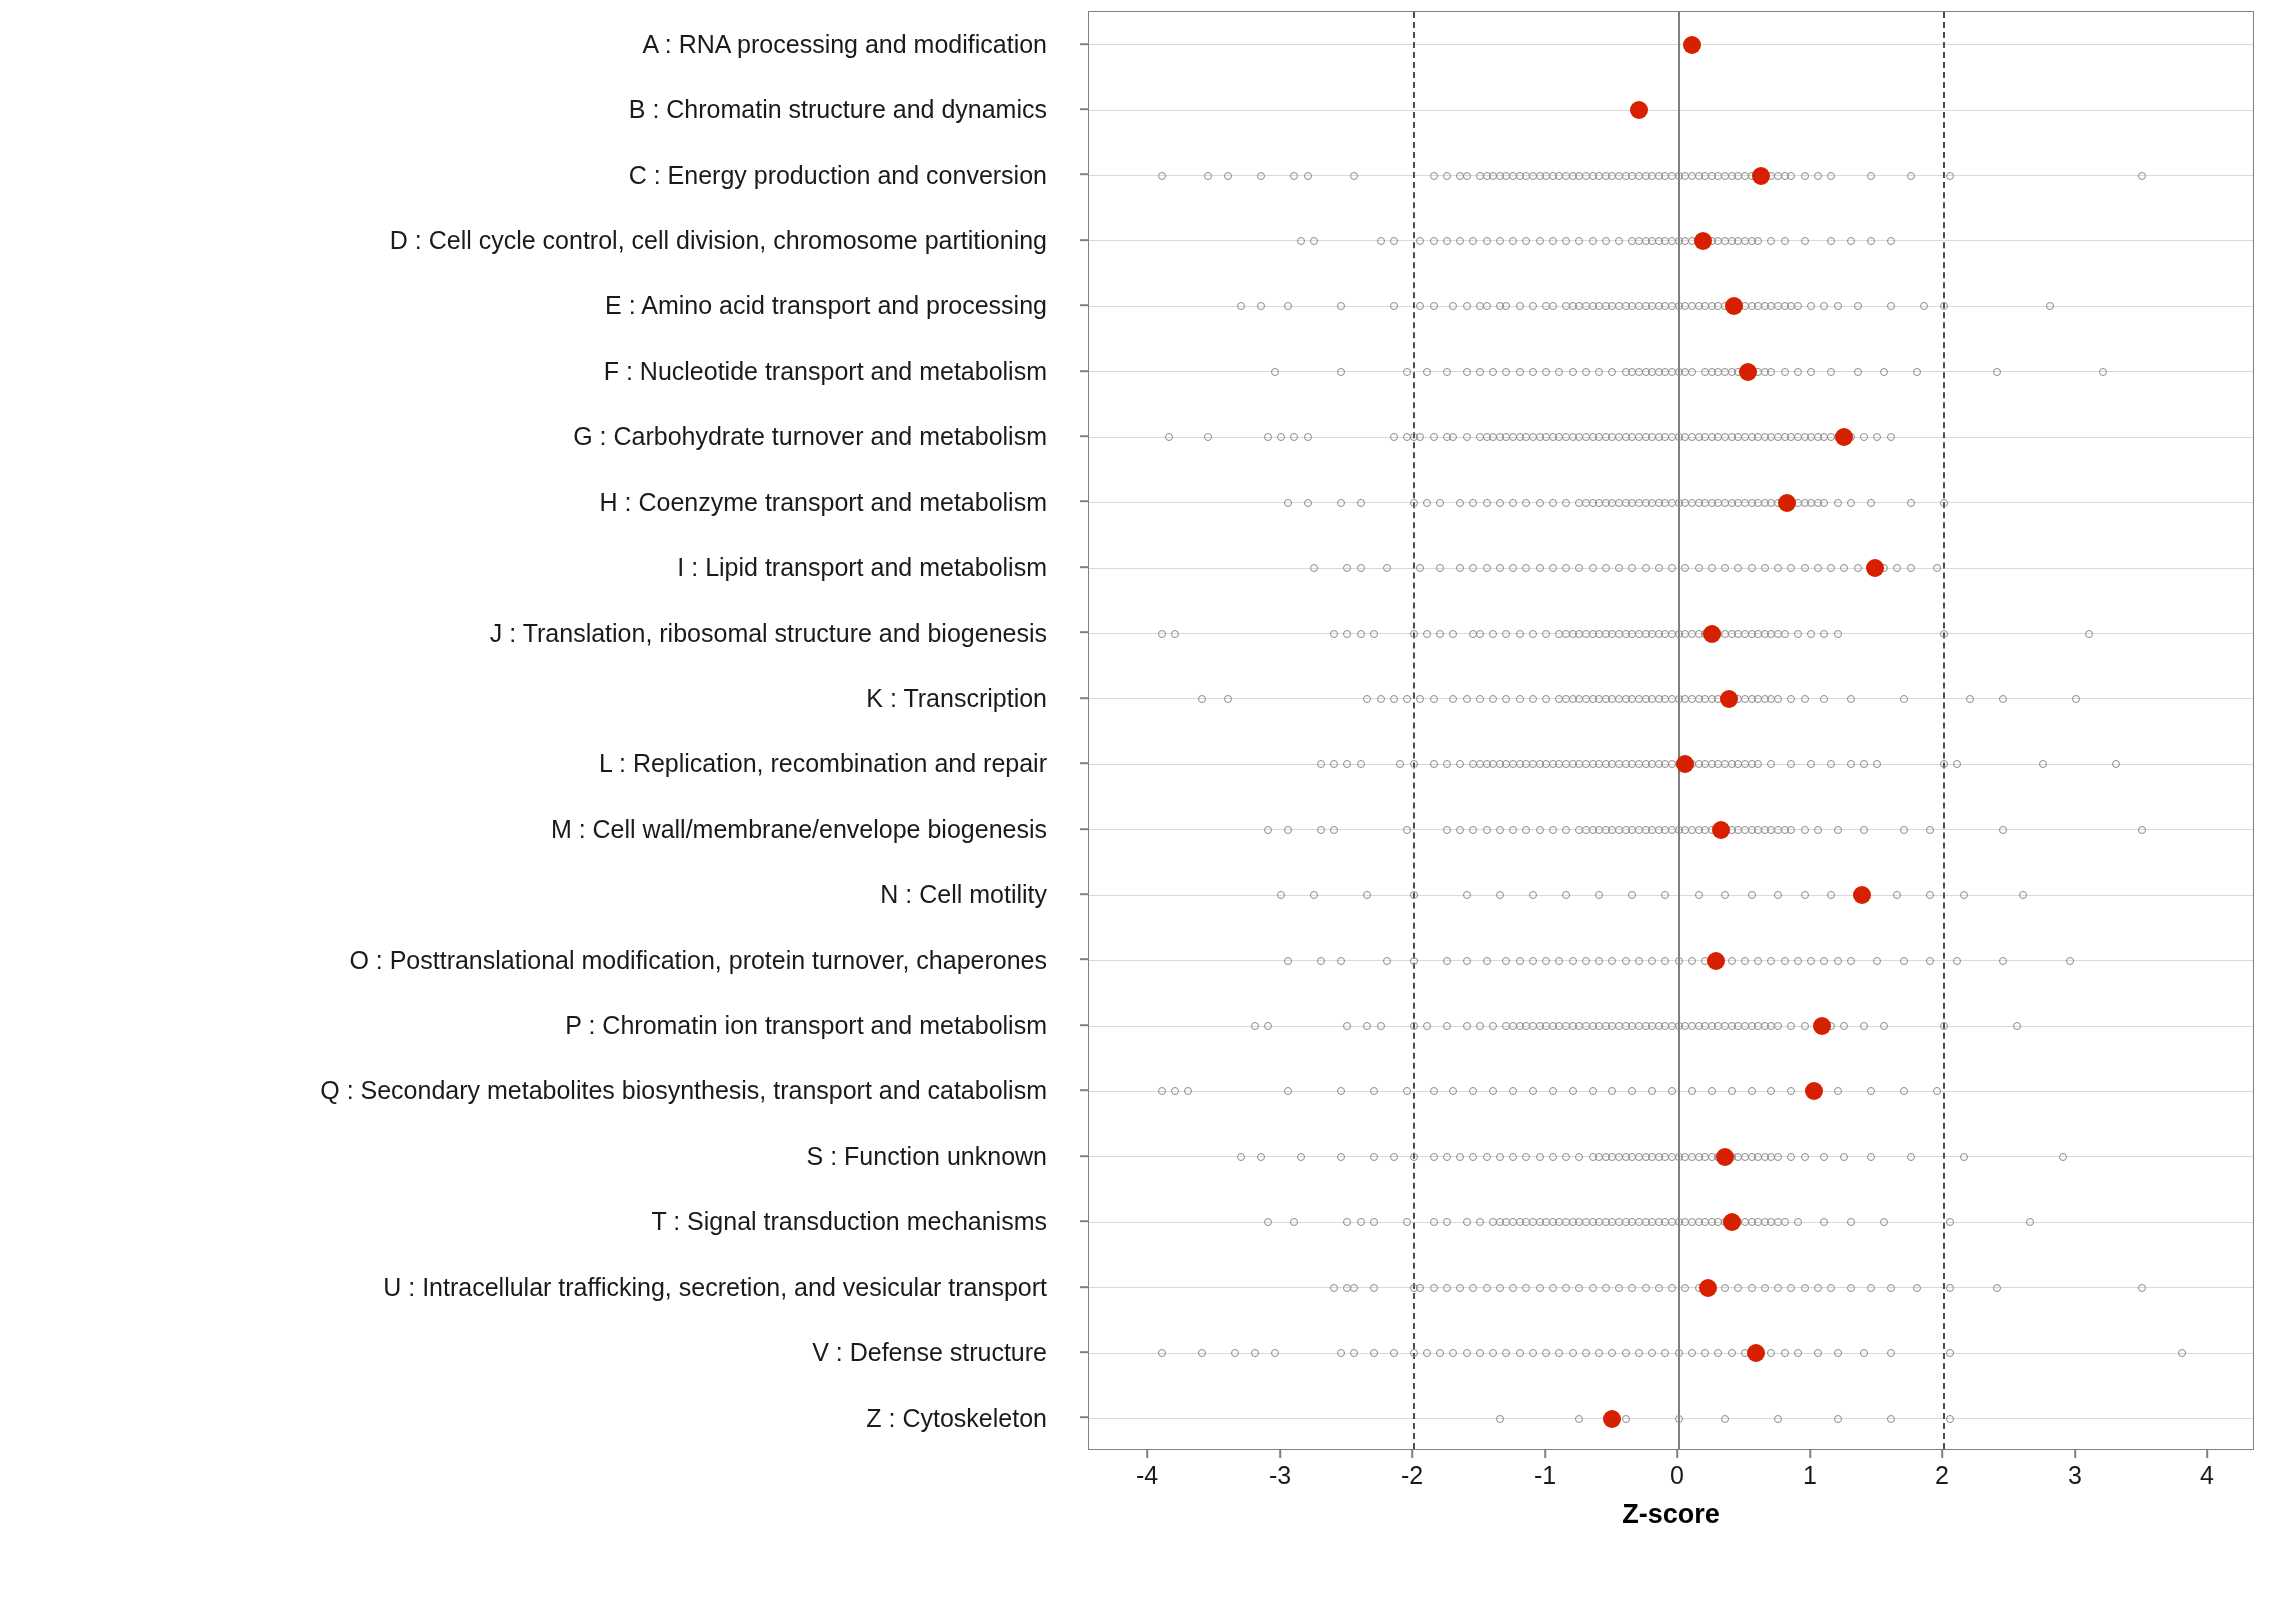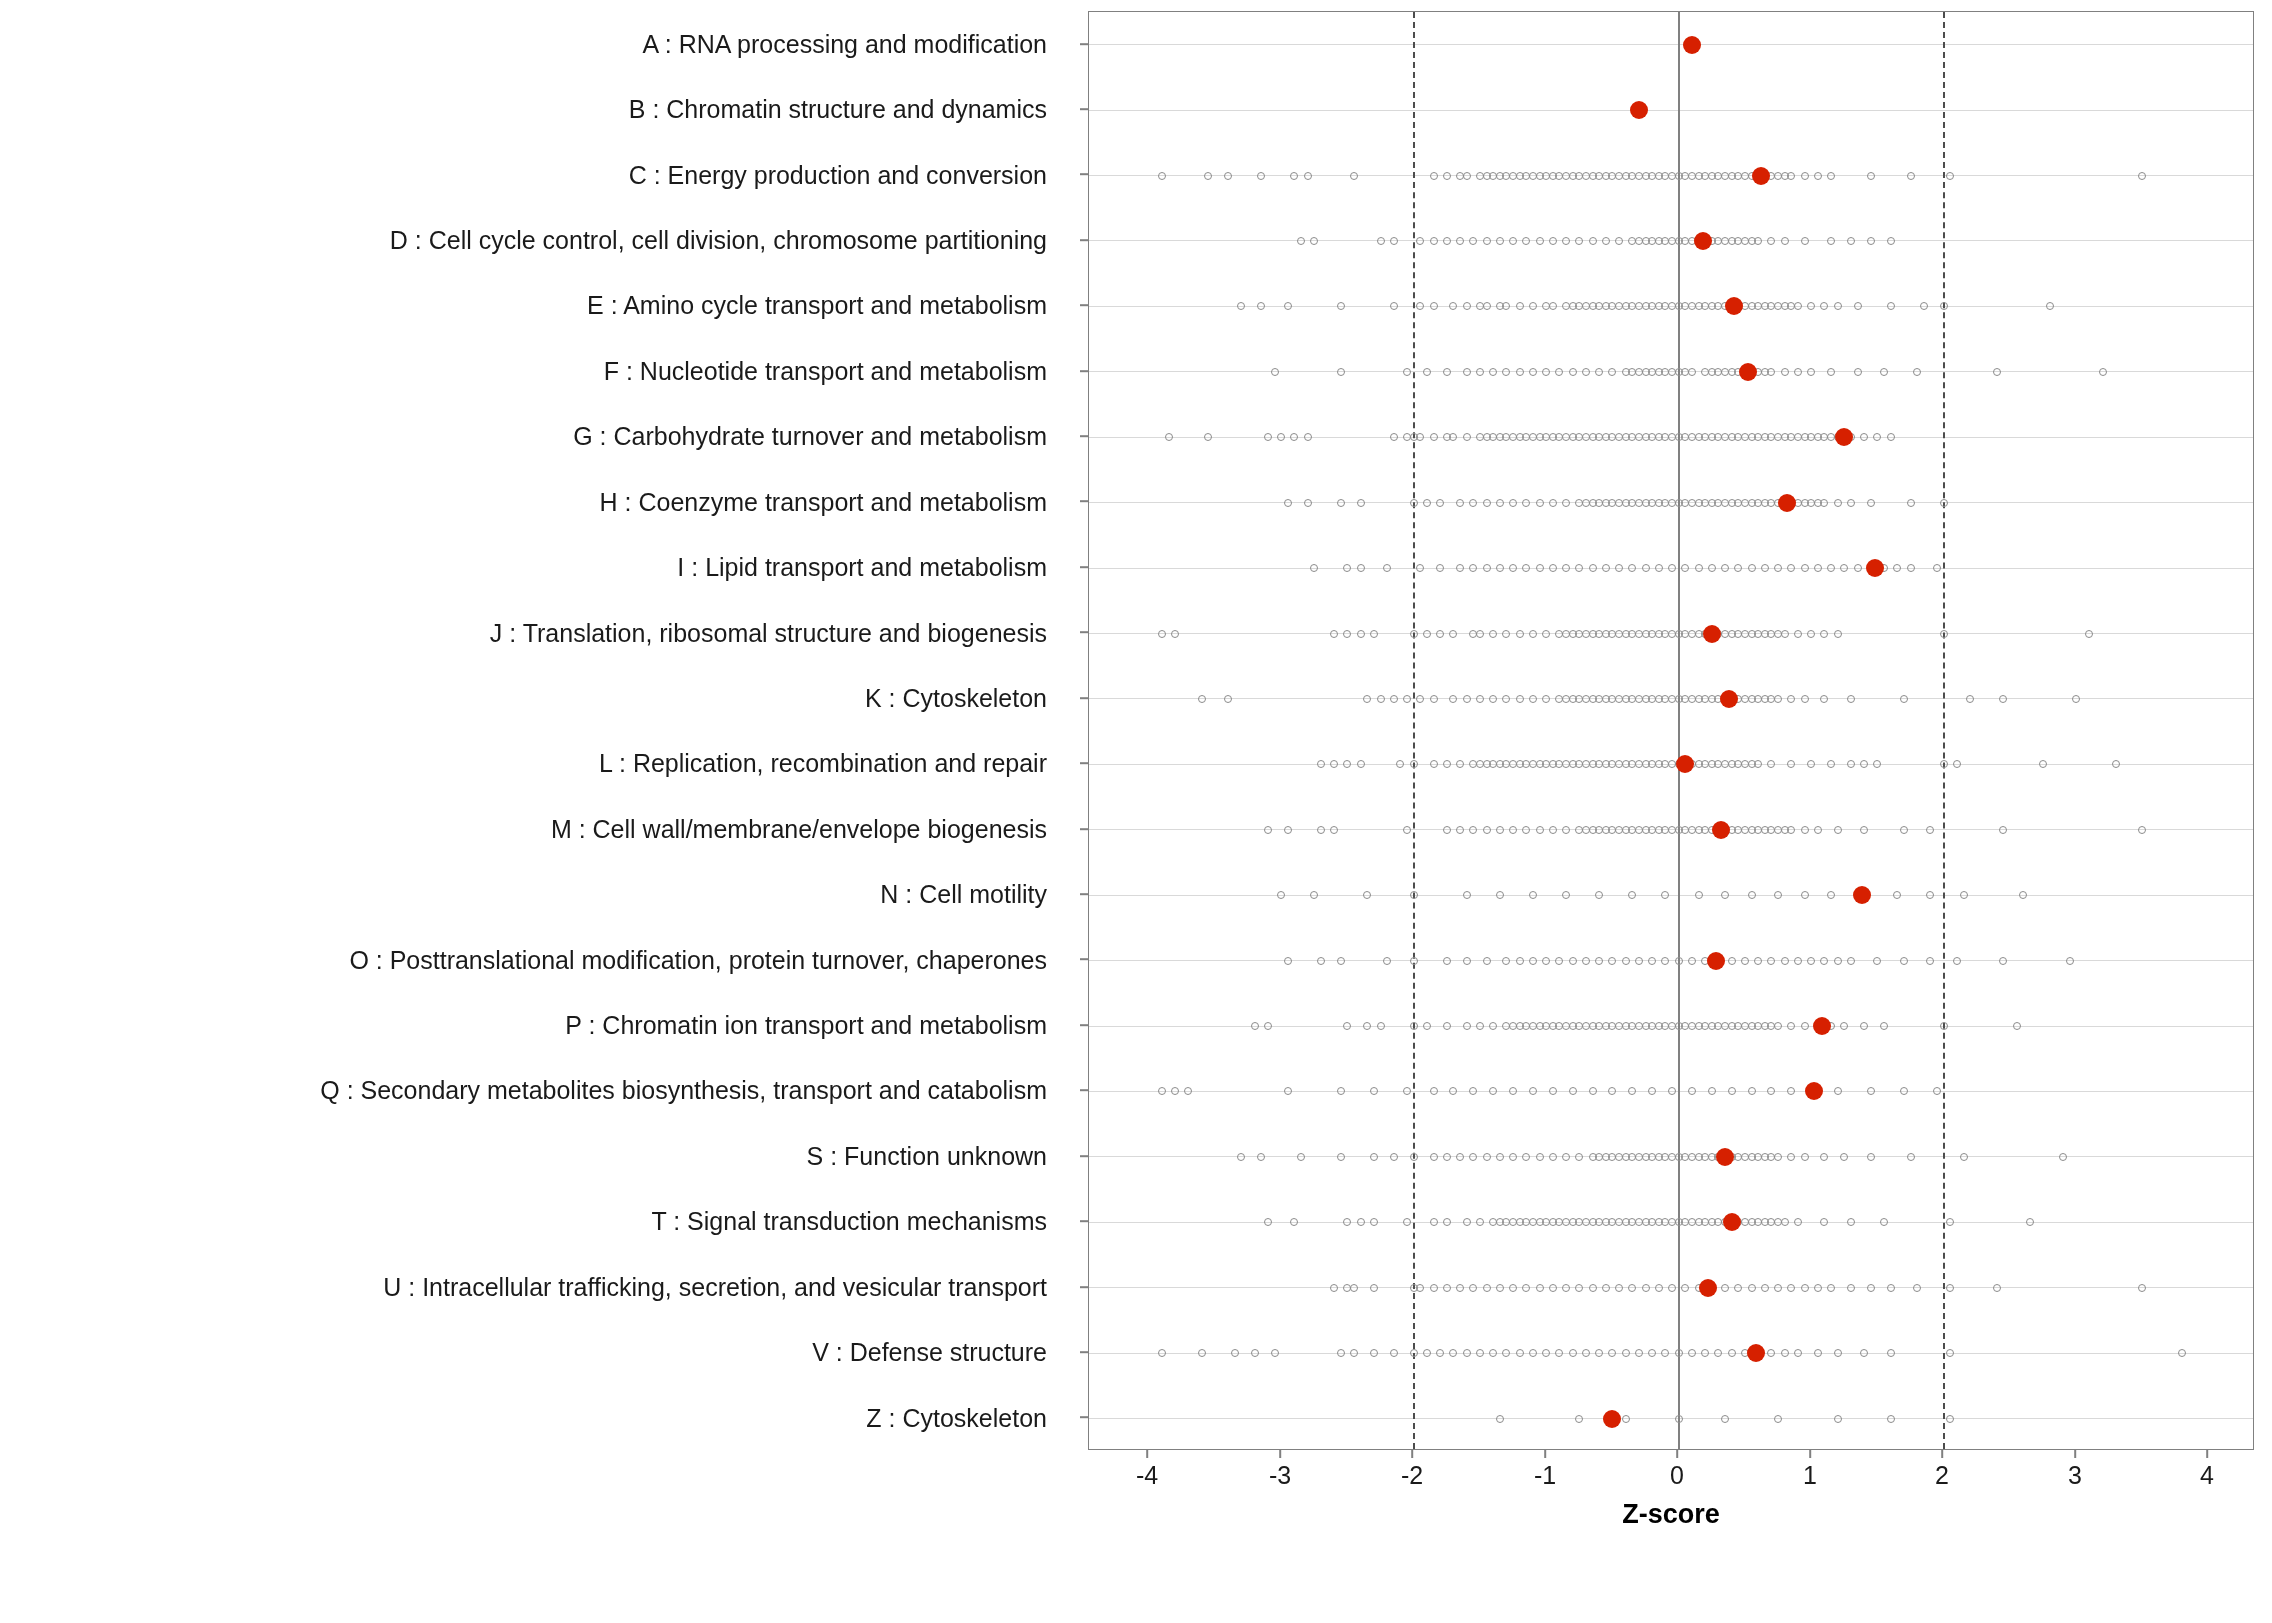--- a/index.html
+++ b/index.html
@@ -173,27 +173,27 @@
 </head>
 <body>
 
 <div id="chart-root">
 
   <div class="label-col">
       <div class="row-label" style="top: 33px;">A : RNA processing and modification</div>
       <div class="row-label" style="top: 98px;">B : Chromatin structure and dynamics</div>
       <div class="row-label" style="top: 164px;">C : Energy production and conversion</div>
       <div class="row-label" style="top: 229px;">D : Cell cycle control, cell division, chromosome partitioning</div>
-      <div class="row-label" style="top: 294px;">E : Amino cycle transport and metabolism</div>
+      <div class="row-label" style="top: 294px;">E : Amino acid transport and processing</div>
       <div class="row-label" style="top: 360px;">F : Nucleotide transport and metabolism</div>
       <div class="row-label" style="top: 425px;">G : Carbohydrate turnover and metabolism</div>
       <div class="row-label" style="top: 491px;">H : Coenzyme transport and metabolism</div>
       <div class="row-label" style="top: 556px;">I : Lipid transport and metabolism</div>
       <div class="row-label" style="top: 622px;">J : Translation, ribosomal structure and biogenesis</div>
-      <div class="row-label" style="top: 687px;">K : Cytoskeleton</div>
+      <div class="row-label" style="top: 687px;">K : Transcription</div>
       <div class="row-label" style="top: 752px;">L : Replication, recombination and repair</div>
       <div class="row-label" style="top: 818px;">M : Cell wall/membrane/envelope biogenesis</div>
       <div class="row-label" style="top: 883px;">N : Cell motility</div>
       <div class="row-label" style="top: 949px;">O : Posttranslational modification, protein turnover, chaperones</div>
       <div class="row-label" style="top: 1014px;">P : Chromatin ion transport and metabolism</div>
       <div class="row-label" style="top: 1079px;">Q : Secondary metabolites biosynthesis, transport and catabolism</div>
       <div class="row-label" style="top: 1145px;">S : Function unknown</div>
       <div class="row-label" style="top: 1210px;">T : Signal transduction mechanisms</div>
       <div class="row-label" style="top: 1276px;">U : Intracellular trafficking, secretion, and vesicular transport</div>
       <div class="row-label" style="top: 1341px;">V : Defense structure</div>

